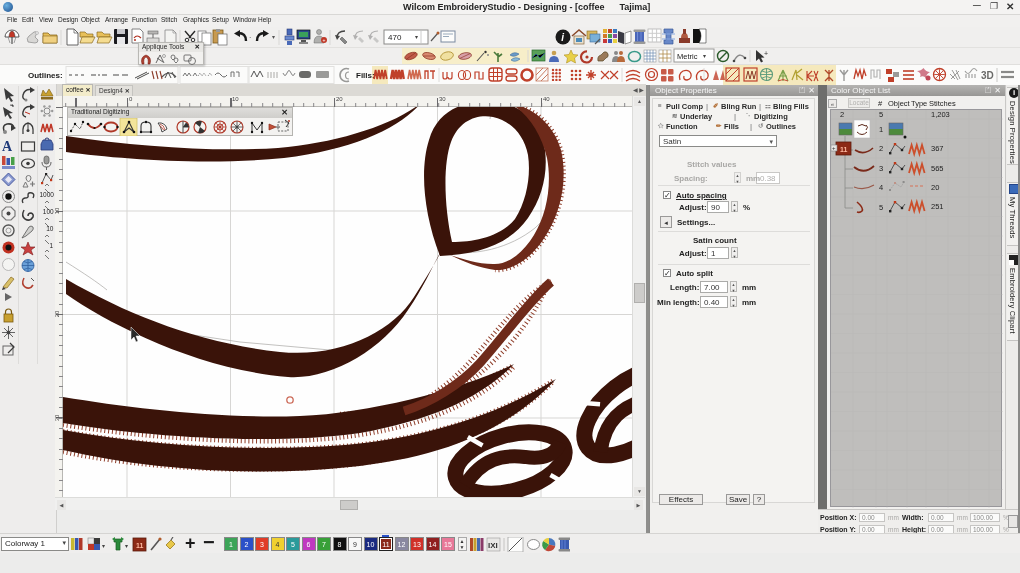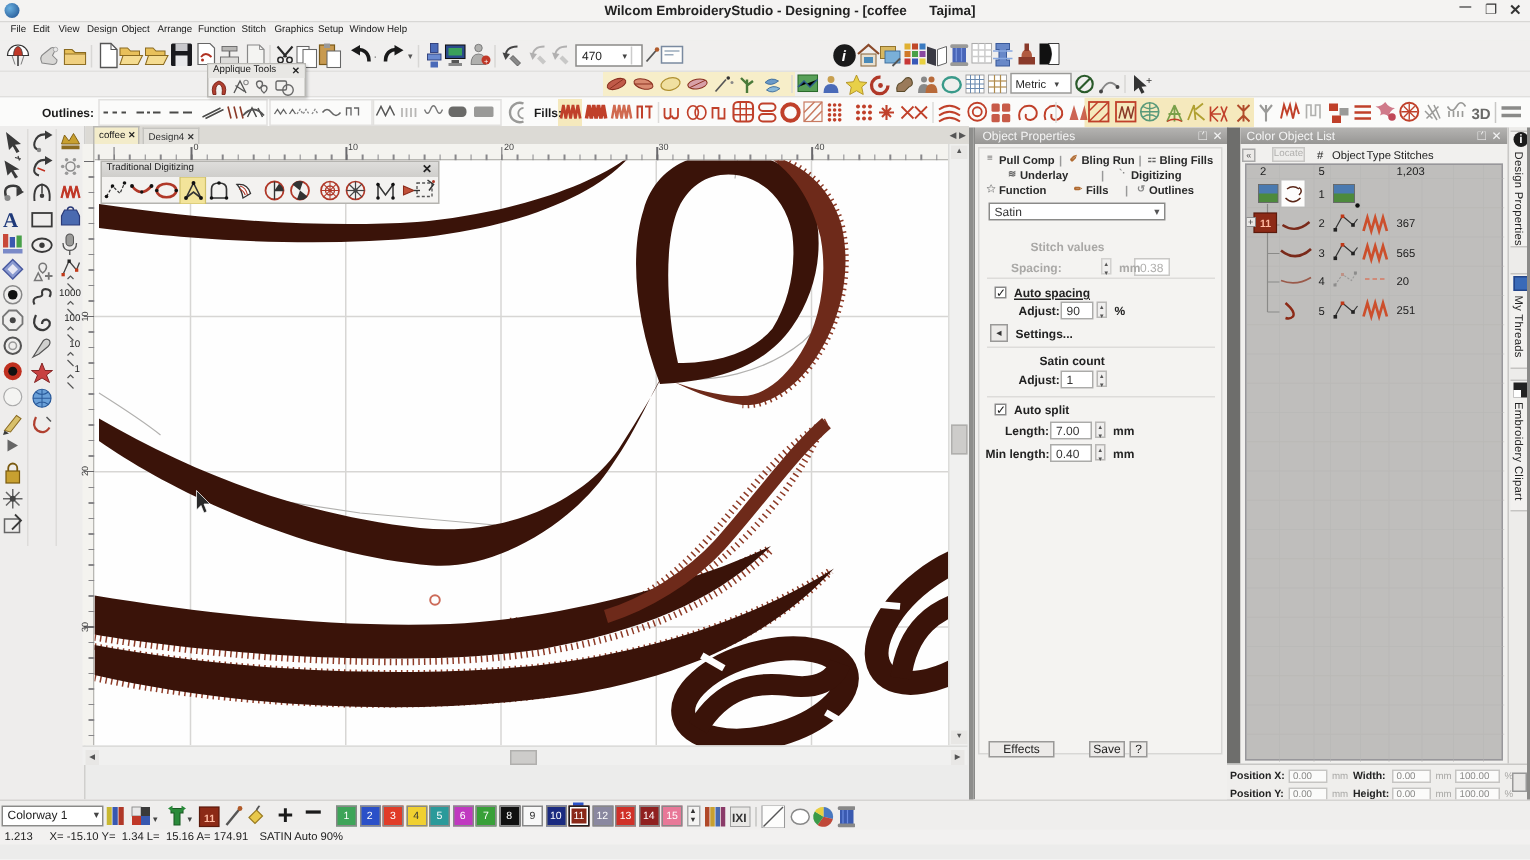--- a/index.html
+++ b/index.html
@@ -1165,20 +1165,15 @@
         </g>
       <g transform="translate(88,0)">
           <rect x="2" y="2" width="9" height="11" fill="#3a5ab0"></rect>
           <rect x="0.5" y="0.5" width="12" height="2.5" fill="#888" rx="1"></rect>
           <rect x="0.5" y="12" width="12" height="2.5" fill="#888" rx="1"></rect>
           <line x1="4" y1="3" x2="4" y2="12" stroke="#6a8ae0" stroke-width="0.8"></line>
           <line x1="7" y1="3" x2="7" y2="12" stroke="#6a8ae0" stroke-width="0.8"></line>
         </g>
     </svg>
   </div>
-  <div id="status1">
-    <span class="abs" style="left:3px;">1.213</span>
-    <span class="abs" style="left:33px;">X= -15.10 Y=&nbsp; 1.34 L=&nbsp; 15.16 A= 174.91</span>
-    <span class="abs" style="left:173px;">SATIN Auto 90%</span>
-  </div>
   <div class="abs" style="left:646px;top:85px;width:3px;height:448px;background:#8e8e8c;"></div>
   <div class="abs" style="left:1018px;top:85px;width:2px;height:448px;background:#8a8a88;"></div>
 </div>
 
 </body></html>

